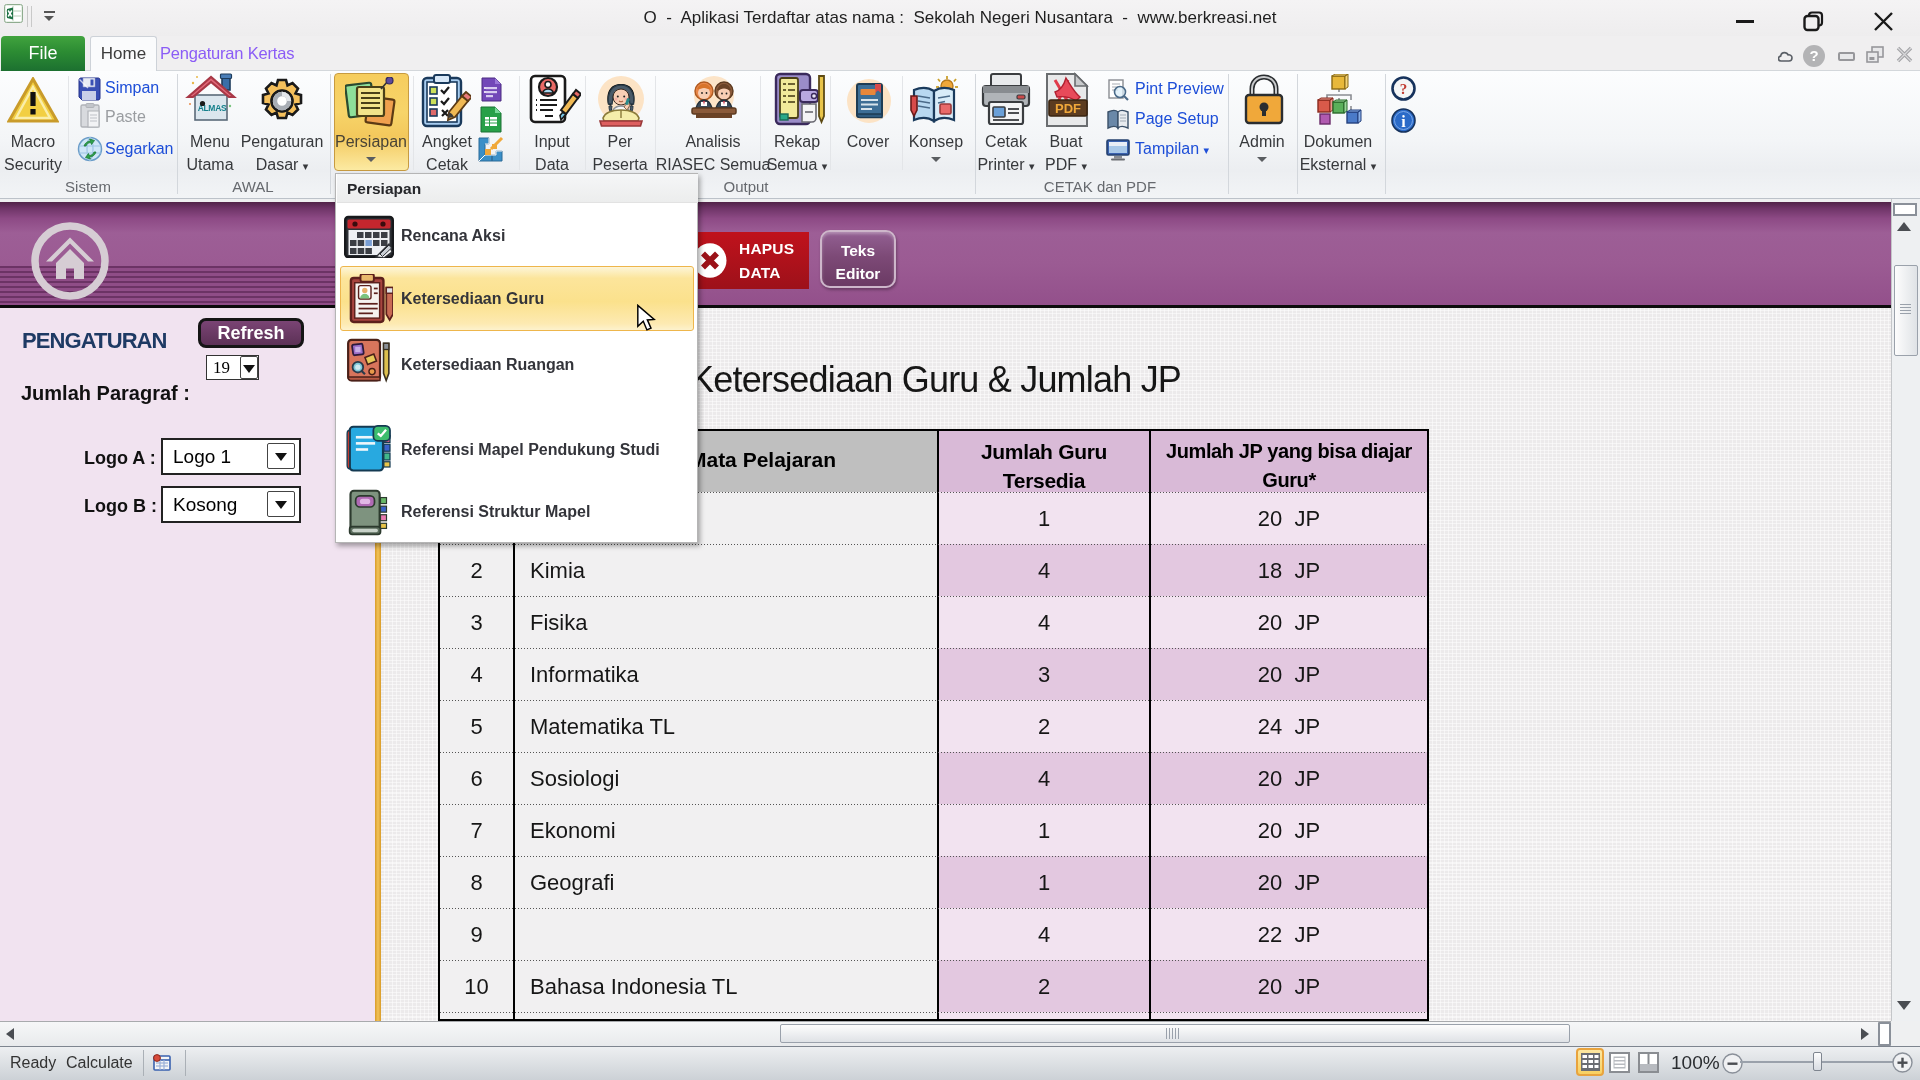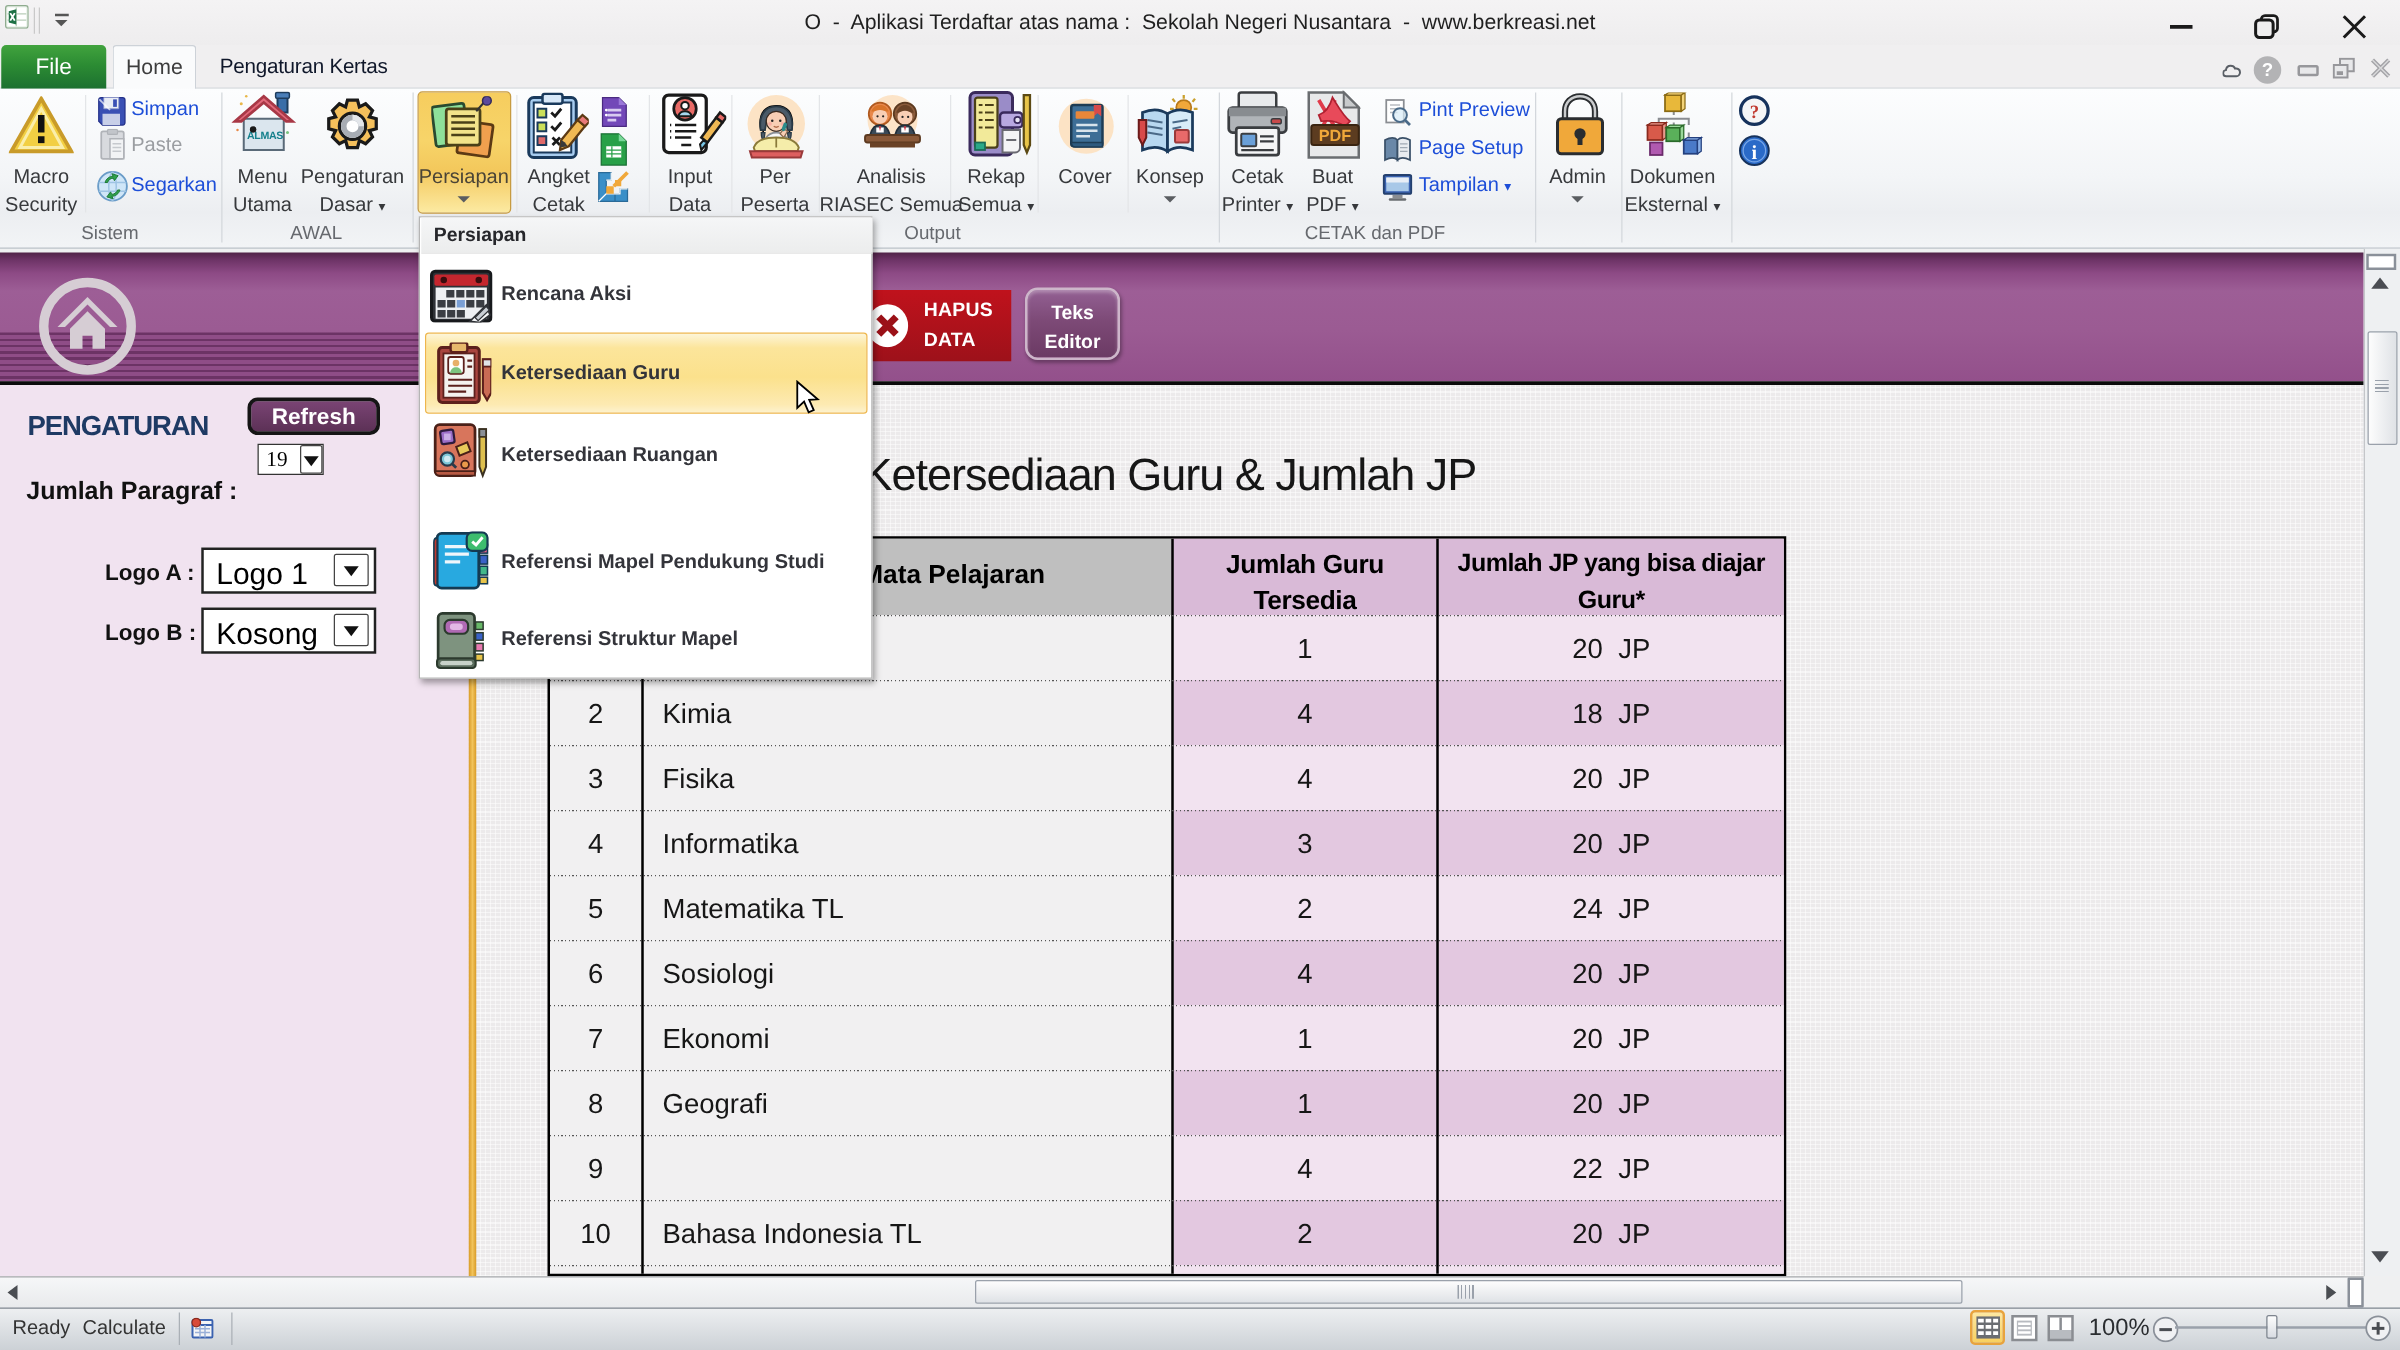--- a/index.html
+++ b/index.html
@@ -5,21 +5,21 @@
 *{margin:0;padding:0;box-sizing:border-box;}
 html,body{width:1920px;height:1080px;overflow:hidden;}
 body{font-family:"Liberation Sans",sans-serif;position:relative;background:#eff0f1;}
 .abs{position:absolute;}
 
 #titlebar{left:0;top:0;width:1920px;height:36px;background:linear-gradient(180deg,#f4f3f4,#eeedee);}
 #titletext{left:0;top:8px;width:1920px;text-align:center;font-size:17px;color:#1f1f1f;}
 #tabrow{left:0;top:36px;width:1920px;height:35px;background:#f0eff0;border-bottom:1px solid #d3d7db;}
 #filetab{left:1px;top:36px;width:84px;height:35px;background:linear-gradient(180deg,#41a33e 0%,#2c8c33 45%,#1c7030 100%);border-radius:4px 4px 0 0;color:#fff;font-size:18px;text-align:center;line-height:34px;}
 #hometab{left:90px;top:36px;width:67px;height:36px;background:#fafbfc;border:1px solid #cdd2d8;border-bottom:none;border-radius:3px 3px 0 0;color:#3d3d3d;font-size:17px;text-align:center;line-height:33px;}
-#tab3{left:160px;top:36px;width:150px;height:35px;color:#0f172a;font-size:16.5px;text-align:right;line-height:34px;letter-spacing:-.2px;}
+#tab3{left:160px;top:36px;width:150px;height:35px;color:#8b5cf6;font-size:16.5px;text-align:left;line-height:34px;letter-spacing:-.2px;}
 
 #ribbon{left:0;top:71px;width:1920px;height:128px;background:linear-gradient(180deg,#fcfdfe 0%,#f3f5f7 55%,#eceef1 78%,#f2f4f6 100%);border-bottom:1px solid #bcc2c9;}
 .gsep{top:74px;height:120px;width:1px;background:#d3d7dc;}
 .bsep{top:76px;height:94px;width:1px;background:#e3e5e8;}
 .glabel{top:178px;height:18px;font-size:15px;color:#66696e;text-align:center;}
 .blabel{font-size:16px;color:#37393c;text-align:center;line-height:23px;top:130px;white-space:nowrap;}
 .slabel{font-size:16px;color:#1d4ed8;white-space:nowrap;}
 .darr{width:0;height:0;border-left:5px solid transparent;border-right:5px solid transparent;border-top:5px solid #5a5d61;}
 
 #selbtn{left:334px;top:73px;width:75px;height:98px;border:1px solid #c79b41;border-radius:4px;background:linear-gradient(180deg,#f6cd5e 0%,#f7d469 40%,#f3c85c 65%,#fceaa2 100%);}
@@ -36,21 +36,21 @@
 #pinkpanel{left:0;top:308px;width:375px;height:713px;background:#f1e3f0;}
 #yellowline{left:375px;top:308px;width:6px;height:713px;background:linear-gradient(90deg,#d89b28,#f2c35a 50%,#d89b28);}
 #pengaturan{left:22px;top:328px;font-size:22px;font-weight:bold;color:#1e3a64;letter-spacing:-.9px;}
 #refreshbtn{left:198px;top:318px;width:106px;height:30px;background:linear-gradient(180deg,#7a4474,#5c3156);border:3px solid #151515;border-radius:8px;color:#fff;font-weight:bold;font-size:18px;text-align:center;line-height:24px;}
 #combo19{left:206px;top:355px;width:53px;height:25px;background:#fff;border:1px solid #333;}
 #combo19 .txt{position:absolute;left:6px;top:2px;font-size:17px;color:#000;font-family:"Liberation Serif",serif;}
 .arrbtn{position:absolute;background:#fff;border:1px solid #444;border-radius:2px;}
 .arrbtn:after{content:"";position:absolute;left:50%;top:50%;transform:translate(-50%,-38%);border-left:6px solid transparent;border-right:6px solid transparent;border-top:8px solid #111;}
 #jumlahp{left:21px;top:382px;font-size:20px;font-weight:bold;color:#111;}
 .logolabel{font-size:18px;font-weight:bold;color:#111;}
-.logocombo{background:#fff;border:2px solid #222;font-size:24px;color:#000;}
+.logocombo{background:#fff;border:2px solid #222;font-size:19px;color:#000;}
 
 #heading{left:690px;top:359px;font-size:36px;color:#161616;letter-spacing:-0.8px;white-space:nowrap;}
 
 #tbl{left:438px;top:429px;width:991px;height:592px;border:2px solid #000;background:#f1f0f1;}
 .cell{position:absolute;overflow:hidden;}
 .vline{position:absolute;top:0;bottom:0;width:2px;background:#000;}
 .rline{position:absolute;left:0;right:0;height:1px;background-image:repeating-linear-gradient(90deg,#555 0 1px,transparent 1px 3px);}
 .hdr{font-weight:bold;color:#000;text-align:center;white-space:nowrap;}
 .rnum{left:0;width:73px;text-align:center;font-size:22px;color:#161616;}
 .rname{left:90px;width:400px;font-size:22px;color:#161616;}

